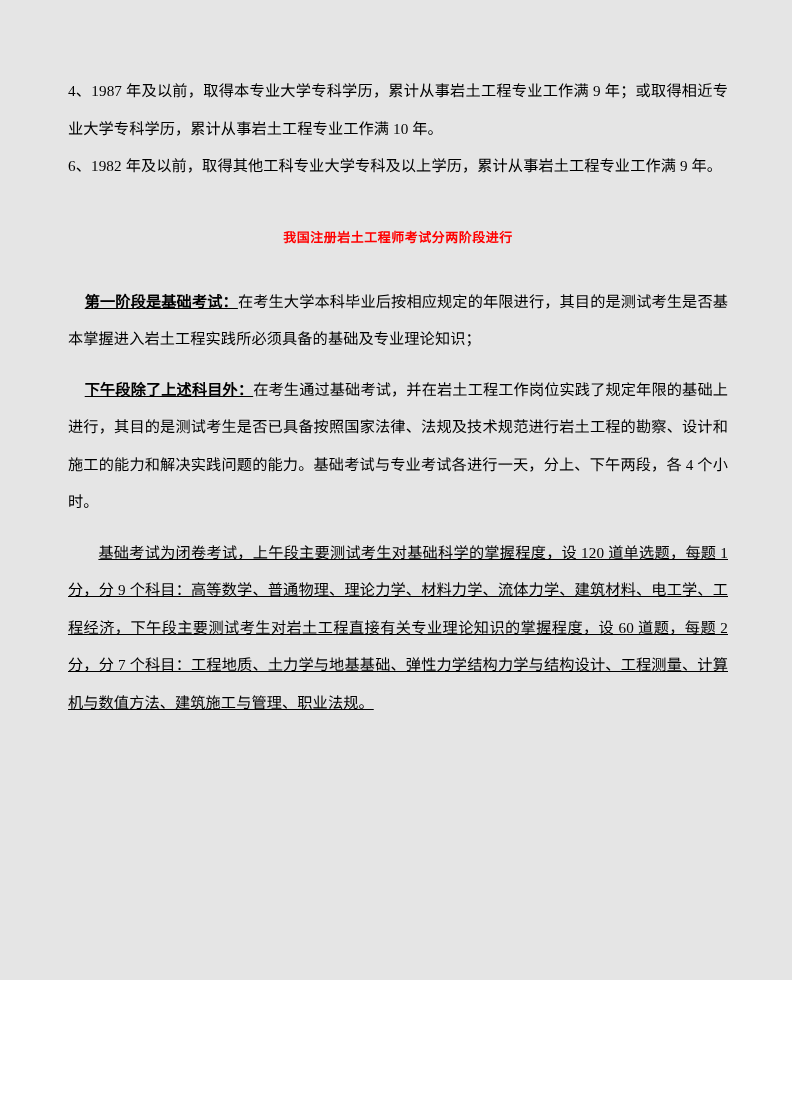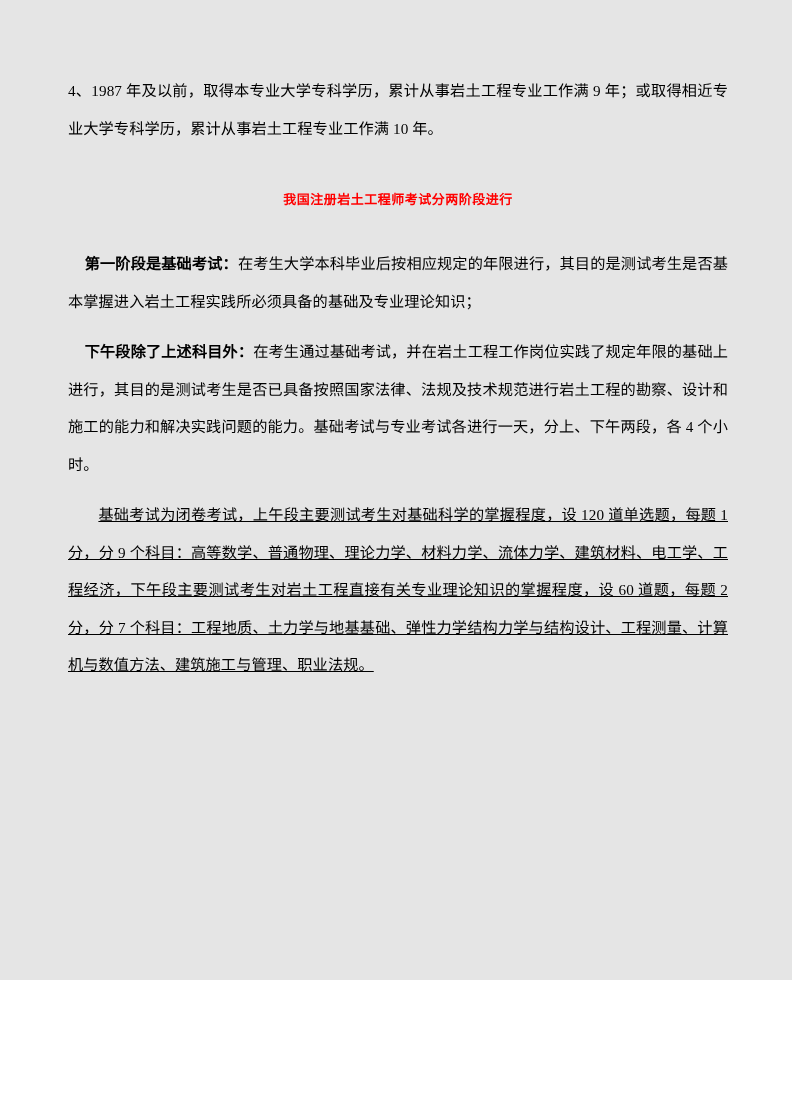--- a/index.html
+++ b/index.html
@@ -55,40 +55,42 @@
     text-align: justify;
     text-justify: inter-ideograph;
     margin: 0;
     letter-spacing: 0.1px;
   }
   .para.indent2 { text-indent: 2em; text-decoration: underline; }
   .para.indent1 { text-indent: 1.1em; }
   .para-gap { height: 13px; }
   .stage-label {
     font-weight: bold;
+    text-decoration: underline;
   }
   
   .page-number {
     position: absolute;
     left: 0;
     right: 0;
     top: 1070px;
     text-align: center;
     font-size: 12.5px;
     color: #000000;
     font-family: "Liberation Serif", "DejaVu Serif", serif;
   }
 </style>
 </head>
 <body>
 
 <div class="page">
   <div class="content">
 
     <p class="clause">4、1987 年及以前，取得本专业大学专科学历，累计从事岩土工程专业工作满 9 年；或取得相近专业大学专科学历，累计从事岩土工程专业工作满 10 年。</p>
+    <p class="clause">6、1982 年及以前，取得其他工科专业大学专科及以上学历，累计从事岩土工程专业工作满 9 年。</p>
 
     <div class="heading-top-gap"></div>
     <p class="red-heading">我国注册岩土工程师考试分两阶段进行</p>
     <div class="heading-bottom-gap"></div>
 
     <p class="para indent1"><span class="stage-label">第一阶段是基础考试：</span><span>在考生大学本科毕业后按相应规定的年限进行，其目的是测试考生是否基本掌握进入岩土工程实践所必须具备的基础及专业理论知识；</span></p>
 
     <div class="para-gap"></div>
 
     <p class="para indent1"><span class="stage-label">下午段除了上述科目外：</span><span>在考生通过基础考试，并在岩土工程工作岗位实践了规定年限的基础上进行，其目的是测试考生是否已具备按照国家法律、法规及技术规范进行岩土工程的勘察、设计和施工的能力和解决实践问题的能力。基础考试与专业考试各进行一天，分上、下午两段，各 4 个小时。</span></p>

